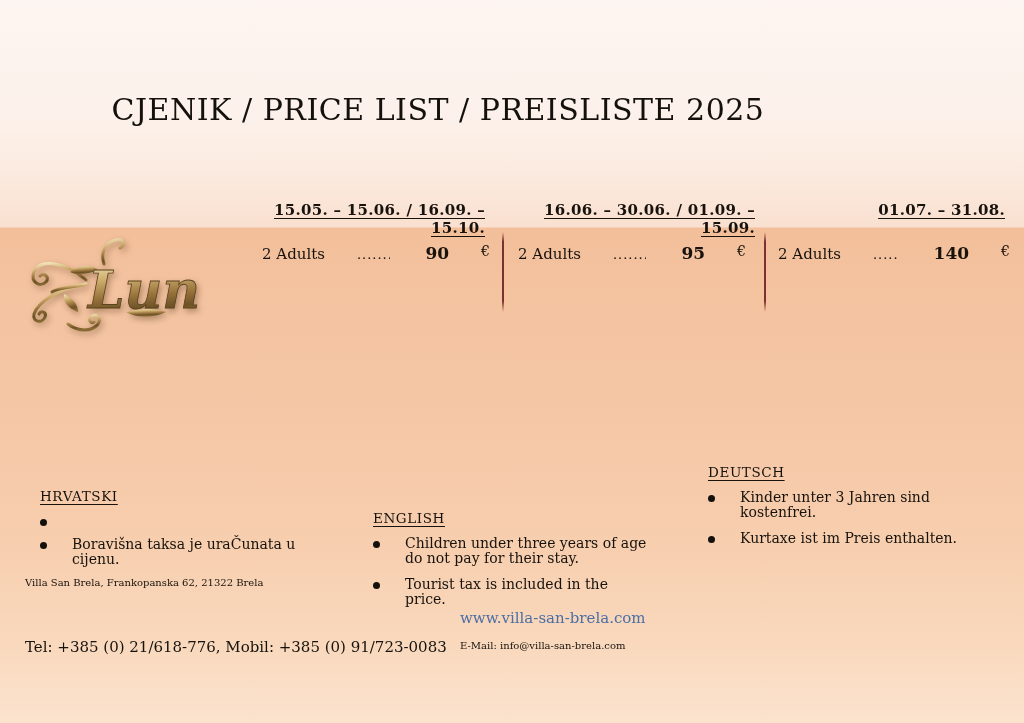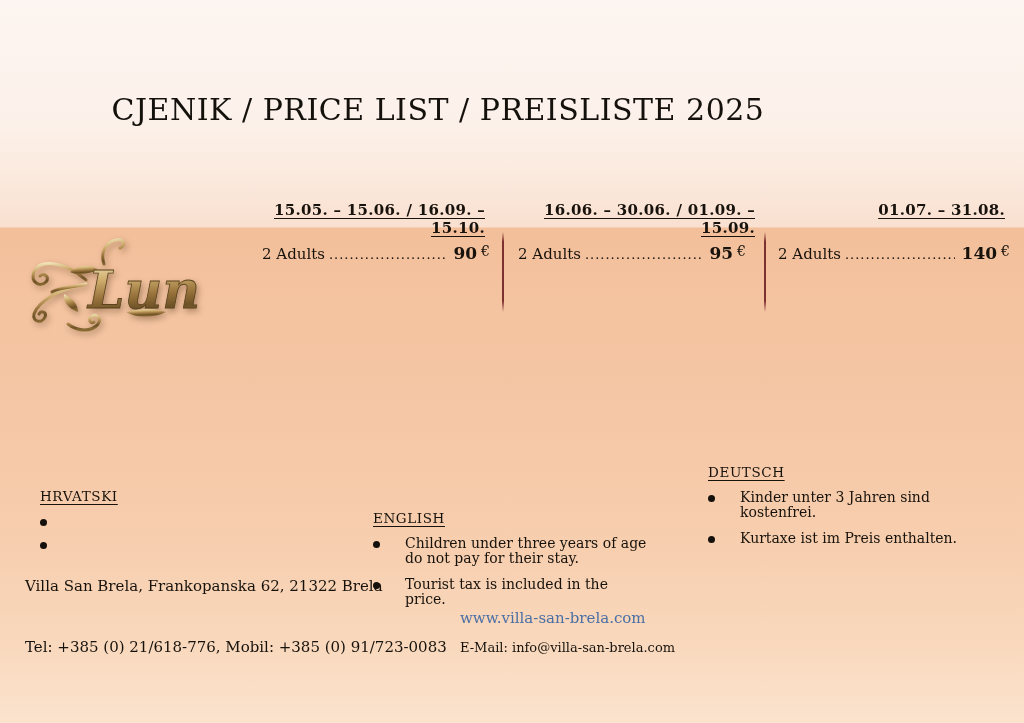--- a/index.html
+++ b/index.html
@@ -22,20 +22,21 @@
   .date-head{
     position:absolute; top:201px; width:240px; text-align:right;
     font-size:15px; font-weight:bold; letter-spacing:0.3px;
     text-decoration:underline; text-underline-offset:3px;
   }
   .c1{left:245px;} .c2{left:515px;} .c3{left:765px;}
   .price-row{
     position:absolute; top:243px; width:228px;
     display:flex; align-items:baseline; font-size:15px;
     white-space:nowrap;
+    gap:28px;
   }
   .p1{left:262px;} .p2{left:518px;} .p3{left:778px;width:232px;}
   .price-label{flex:none; margin-right:4px;}
   .dots{flex:1; overflow:hidden; letter-spacing:1px; font-size:13px;}
   .price-val{flex:none; font-weight:bold; font-size:17px; margin-left:7px;}
   .price-cur{flex:none; font-size:14px; margin-left:4px; position:relative; top:-3px;}
   .vdiv{
     position:absolute; top:232px; width:2px; height:80px;
     background:linear-gradient(180deg, rgba(125,48,48,0) 0%, #7d3030 12%, #7d3030 86%, rgba(125,48,48,0) 100%);
   }
@@ -57,27 +58,27 @@
     font-size:13.5px; letter-spacing:0.6px; font-weight:normal;
     text-decoration:underline; text-underline-offset:3px;
     margin:0 0 10px 0;
   }
   .li{display:flex; gap:25px; margin-bottom:11px;}
   .bullet{flex:none; width:7px; height:7px; border-radius:50%; background:#14100c; margin-top:5px;}
   .li-text{font-size:14px; line-height:1.08;}
   .l1 .li-text{max-width:238px;}
   .l2 .li-text{max-width:248px;}
   .l3 .li-text{max-width:262px;}
-  .addr{position:absolute; left:25px; top:577px; font-size:15px;}
+  .addr{position:absolute; left:25px; top:577px; font-size:10px;}
   .phone{position:absolute; left:25px; top:638px; font-size:15px;}
   .site{
     position:absolute; left:460px; top:609px; font-size:15px;
     color:#4a6fa5; text-underline-offset:2px; cursor:pointer;
   }
-  .email{position:absolute; left:460px; top:640px; font-size:13px;}
+  .email{position:absolute; left:460px; top:640px; font-size:10px;}
 </style>
 </head>
 <body>
 
 <div class="page">
 
   <div class="title">CJENIK / PRICE LIST / PREISLISTE 2025</div>
 
   <div class="date-head c1">15.05. – 15.06. / 16.09. – 15.10.</div>
   <div class="date-head c2">16.06. – 30.06. / 01.09. – 15.09.</div>
@@ -139,20 +140,21 @@
     </svg>
   </div>
 
   <div class="lang l1">
     <div class="lang-head">HRVATSKI</div>
     <div class="li">
       <span class="bullet"></span>
     </div>
     <div class="li">
       <span class="bullet"></span>
+      <span class="li-text">Boravišna taksa je uraČunata u cijenu.</span>
     </div>
   </div>
 
   <div class="lang l2">
     <div class="lang-head">ENGLISH</div>
     <div class="li">
       <span class="bullet"></span>
       <span class="li-text">Children under three years of age do not pay for their stay.</span>
     </div>
     <div class="li">

